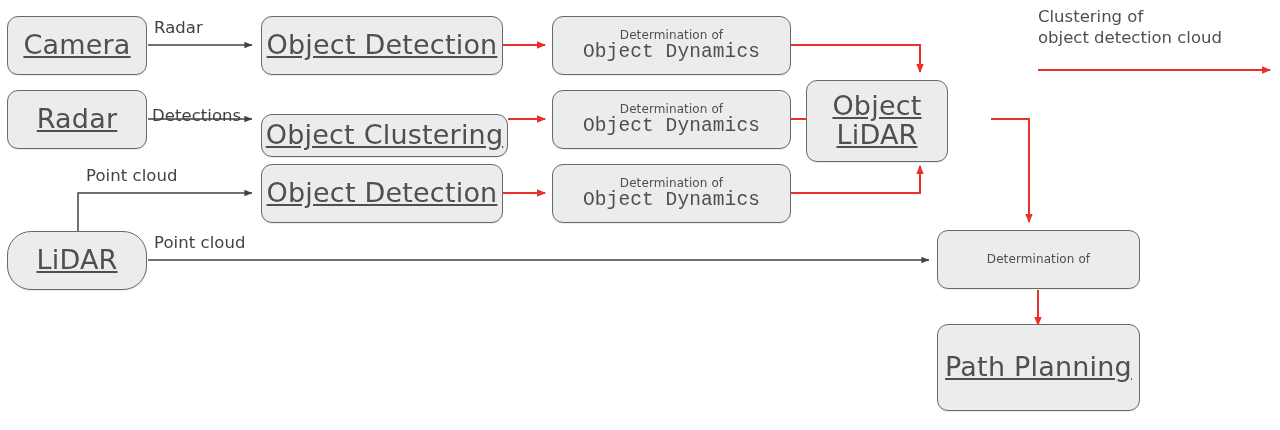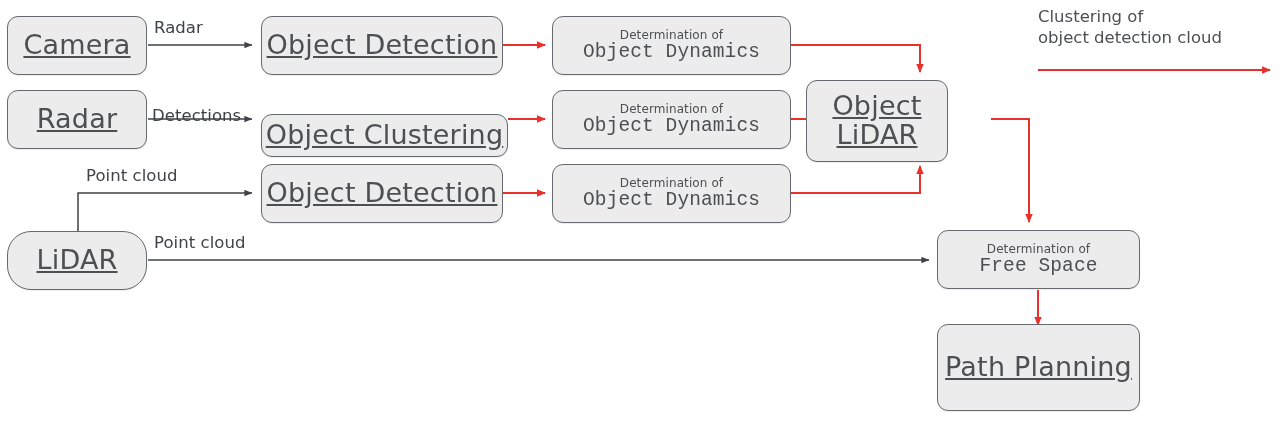--- a/index.html
+++ b/index.html
@@ -145,21 +145,20 @@
     <span class="line2">Object Dynamics</span>
   </div>
 
   <div class="node" style="left:806px; top:80px; width:142px; height:82px;">
     <span class="single">Object</span>
     <span class="single">LiDAR</span>
   </div>
 
   <div class="node" style="left:937px; top:230px; width:203px; height:59px;">
     <span class="line1">Determination of</span>
-    <span class="line2">Free Space</span>
   </div>
 
   <div class="node" style="left:937px; top:324px; width:203px; height:87px;">
     <span class="single">Path Planning</span>
   </div>
 
   <div class="edge-label" style="left:154px; top:18px;">Radar</div>
 
   <div class="edge-label" style="left:152px; top:106px;">Detections</div>
 

